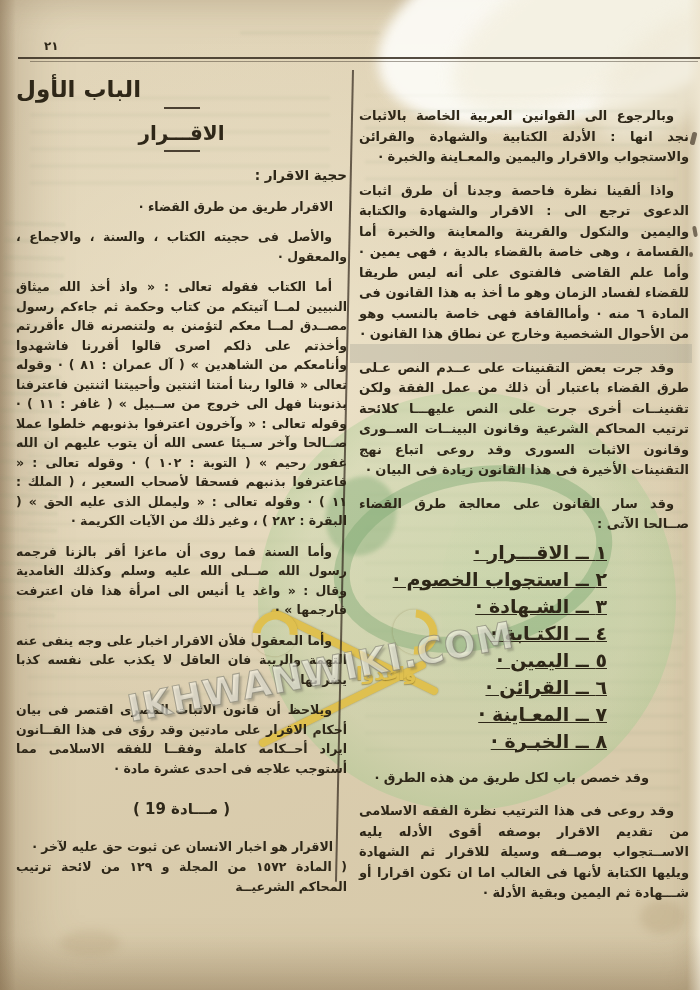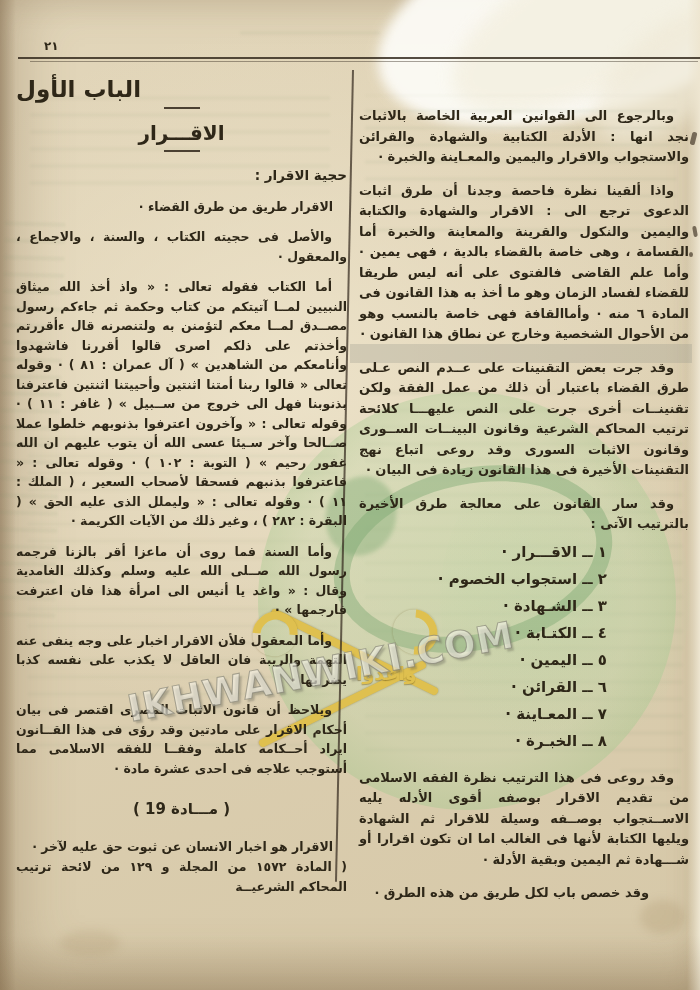--- a/index.html
+++ b/index.html
@@ -68,21 +68,21 @@
   .h-underline{width:36px;height:2px;background:rgba(48,38,26,.85);margin:7px auto 0;}
   .subhead{font-weight:bold;font-size:13.5px;margin-top:14px !important;}
   .lead{font-weight:bold;margin-top:11px !important;padding-right:14px;}
   .para{margin-top:11px !important;text-indent:15px;}
   .cite{margin-top:12px !important;}
   .art-head{font-weight:bold;text-align:center;font-size:15px;margin-top:22px !important;}
   .art-line{margin-top:17px !important;padding-right:14px;font-weight:bold;}
   .art-ref{margin-top:1px !important;}
   .rpara{margin-top:13px !important;text-indent:15px;}
   .list-intro{margin-top:13px !important;text-indent:15px;font-weight:bold;}
-  .plist{margin-top:4px;padding-right:82px;font-weight:bold;font-size:15px;}
+  .plist{margin-top:4px;padding-right:82px;font-weight:bold;font-size:19px;text-decoration:underline;}
   .plist div{line-height:27px;}
   .closing-indent{padding-right:40px;text-indent:0;}
 </style>
 </head>
 <body>
 
 <div id="canvas">
 
   <div class="abs swoosh1"></div>
   <div class="abs swoosh2"></div>
@@ -138,28 +138,28 @@
     <p class="para">ويلاحظ أن قانون الاثبات المصرى اقتصر فى بيان أحكام الاقرار على مادتين وقد رؤى فى هذا القــانون ايراد أحــكامه كاملة وفقــا للفقه الاسلامى مما أستوجب علاجه فى احدى عشرة مادة ·</p>
     <p class="art-head">( مـــادة 19 )</p>
     <p class="art-line">الاقرار هو اخبار الانسان عن ثبوت حق عليه لآخر ·</p>
     <p class="art-ref">( المادة ١٥٧٢ من المجلة و ١٢٩ من لائحة ترتيب المحاكم الشرعيــة</p>
   </div>
 
   <div class="col col-right">
     <p class="rpara" style="margin-top:0 !important;">وبالرجوع الى القوانين العربية الخاصة بالاثبات نجد انها : الأدلة الكتابية والشهادة والقرائن والاستجواب والاقرار واليمين والمعـاينة والخبرة ·</p>
     <p class="rpara">واذا ألقينا نظرة فاحصة وجدنا أن طرق اثبات الدعوى ترجع الى : الاقرار والشهادة والكتابة واليمين والنكول والقرينة والمعاينة والخبرة أما القسامة ، وهى خاصة بالقضاء بالدية ، فهى يمين · وأما علم القاضى فالفتوى على أنه ليس طريقا للقضاء لفساد الزمان وهو ما أخذ به هذا القانون فى المادة ٦ منه · وأماالقافة فهى خاصة بالنسب وهو من الأحوال الشخصية وخارج عن نطاق هذا القانون ·</p>
     <p class="rpara">وقد جرت بعض التقنينات على عــدم النص عـلى طرق القضاء باعتبار أن ذلك من عمل الفقة ولكن تقنينــات أخرى جرت على النص عليهـــا كلائحة ترتيب المحاكم الشرعية وقانون البينــات الســورى وقانون الاثبات السورى وقد روعى اتباع نهج التقنينات الأخيرة فى هذا القانون زيادة فى البيان ·</p>
-    <p class="list-intro">وقد سار القانون على معالجة طرق الأخيرة بالترتيب الآتى :</p>
+    <p class="list-intro">وقد سار القانون على معالجة طرق القضاء صــالحا الآتى :</p>
     <div class="plist">
       <div>١ ــ الاقـــرار ·</div>
       <div>٢ ــ استجواب الخصوم ·</div>
       <div>٣ ــ الشـهادة ·</div>
       <div>٤ ــ الكتـابة ·</div>
       <div>٥ ــ اليمين ·</div>
       <div>٦ ــ القرائن ·</div>
       <div>٧ ــ المعـاينة ·</div>
       <div>٨ ــ الخبـرة ·</div>
     </div>
+    <p class="rpara closing-indent">وقد خصص باب لكل طريق من هذه الطرق ·</p>
     <p class="rpara">وقد روعى فى هذا الترتيب نظرة الفقه الاسلامى من تقديم الاقرار بوصفه أقوى الأدله يليه الاســتجواب بوصــفه وسيلة للاقرار ثم الشهادة ويليها الكتابة لأنها فى الغالب اما ان تكون اقرارا أو شـــهادة ثم اليمين وبقية الأدلة ·</p>
-    <p class="rpara closing-indent">وقد خصص باب لكل طريق من هذه الطرق ·</p>
   </div>
 
 </div>
 
 </body></html>

